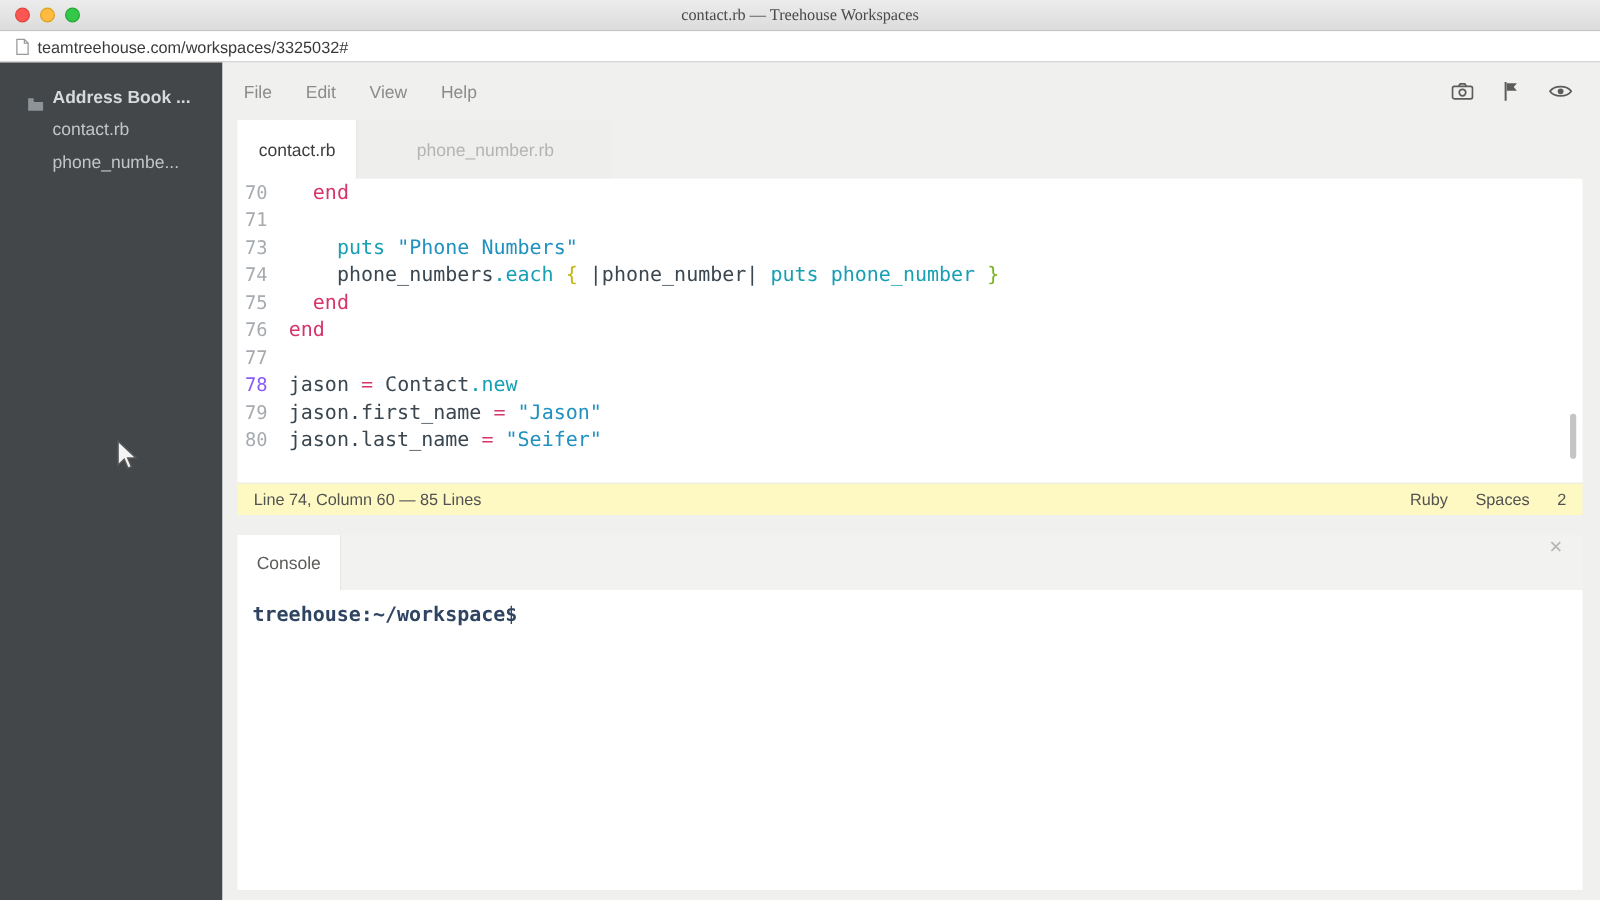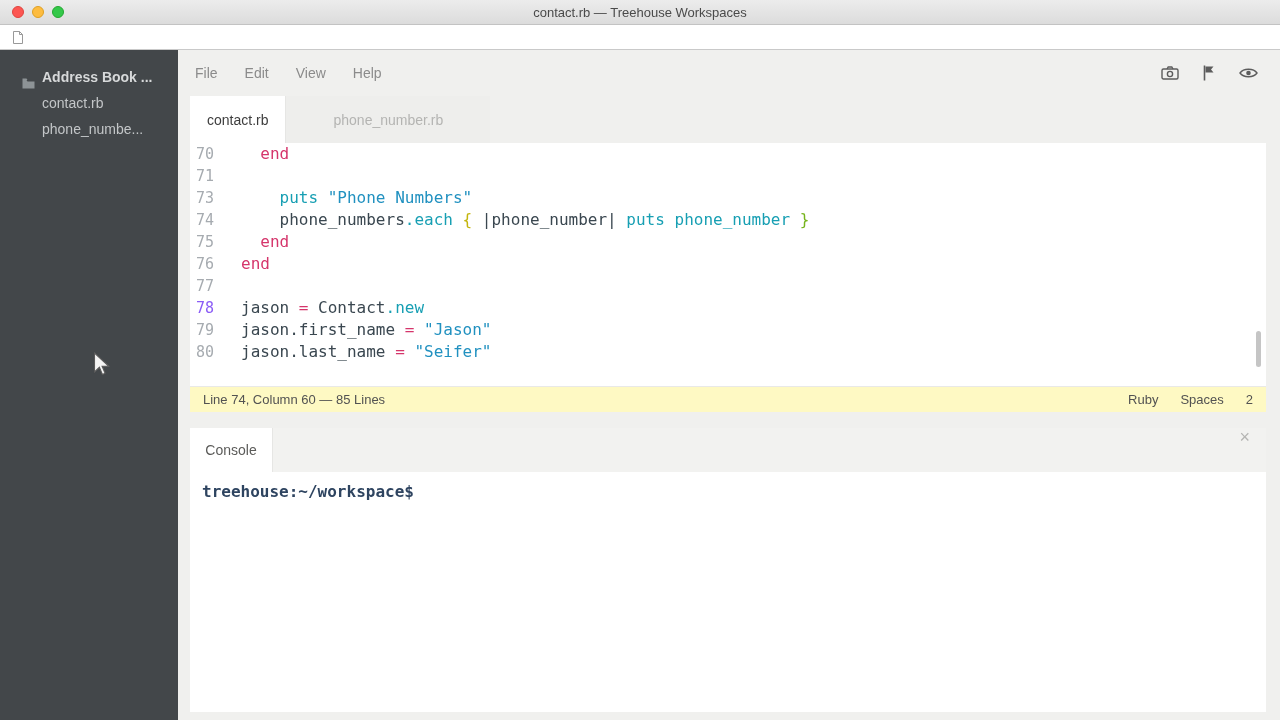--- a/index.html
+++ b/index.html
@@ -8,21 +8,21 @@
 
   
   .titlebar{position:absolute;left:0;top:0;width:1280px;height:24px;
             background:linear-gradient(#ececec,#dcdcdc);border-bottom:1px solid #c3c3c3;
             display:flex;align-items:center;}
   .traffic{display:flex;gap:8px;padding-left:12px;}
   .light{width:12px;height:12px;border-radius:50%;box-sizing:border-box;}
   .light.close{background:#fc5652;border:1px solid #e0443e;}
   .light.min{background:#fdbc40;border:1px solid #dfa023;}
   .light.zoom{background:#34c84a;border:1px solid #24a831;}
-  .win-title{position:absolute;left:0;right:0;text-align:center;font-size:13px;color:#4a4a4a;}
+  .win-title{position:absolute;left:0;right:0;text-align:center;font-size:13px;color:#4a4a4a;font-family:Liberation Serif, serif;}
 
   .urlbar{position:absolute;left:0;top:25px;width:1280px;height:25px;background:#ffffff;
           border-bottom:1px solid #c9c9c9;display:flex;align-items:center;box-sizing:border-box;}
   .page-icon{margin:0 6px 0 12px;display:flex;}
   .url-text{font-size:13px;color:#3a3a3a;}
 
   
   .sidebar{position:absolute;left:0;top:50px;width:178px;height:670px;background:#43474a;
            padding-top:14px;box-sizing:border-box;}
   .side-item{height:26px;line-height:26px;padding-left:42px;font-size:14px;color:#c3c6c8;
@@ -39,21 +39,21 @@
   .tool-icon{display:flex;align-items:center;}
 
   .tabbar{height:47px;display:flex;padding-left:12px;}
   .tab{display:flex;align-items:center;font-size:14px;box-sizing:border-box;}
   .tab.active{background:#ffffff;color:#3d3d3d;padding:0 17px;}
   .tab.inactive{background:#eeeeec;color:#b4b4b2;padding:0 47px;border-left:1px solid #e6e6e4;}
 
   .editor{position:relative;margin:0 14px 0 12px;height:243px;background:#ffffff;overflow:hidden;}
   .code-line{height:22px;line-height:22px;font-family:"DejaVu Sans Mono",monospace;font-size:16px;white-space:pre;}
   .gutter{display:inline-block;width:22px;margin-left:2px;text-align:right;font-size:15px;}
-  .code-text{margin-left:27px;}
+  .code-text{margin-left:17px;}
   .scroll-thumb{position:absolute;right:5px;top:188px;width:5px;height:36px;background:#c5c5c5;border-radius:3px;}
 
   .statusbar{margin:0 14px 0 12px;height:26px;background:#fef9c3;border-top:1px solid #e9e9e7;
              display:flex;align-items:center;font-size:13px;color:#525252;padding:0 13px;box-sizing:border-box;}
   .status-right{margin-left:auto;display:flex;align-items:center;gap:22px;}
 
   .console-panel{margin:16px 14px 0 12px;}
   .console-header{height:44px;background:#f2f2f0;display:flex;align-items:flex-start;}
   .console-tab{width:82px;height:44px;background:#ffffff;border-right:1px solid #e6e6e4;
                display:flex;align-items:center;justify-content:center;font-size:14px;color:#5b5b59;}
@@ -77,20 +77,21 @@
     <div class="win-title">contact.rb — Treehouse Workspaces</div>
   </div>
 
   <div class="urlbar">
     <span class="page-icon">
       <svg width="12" height="15" viewBox="0 0 12 15">
           <path d="M1.5 1.5 h6 l3 3 v9 h-9 z" fill="#ffffff" stroke="#999" stroke-width="1"></path>
           <path d="M7.5 1.5 v3 h3" fill="none" stroke="#999" stroke-width="1"></path>
         </svg>
     </span>
+    <span class="url-text">teamtreehouse.com/workspaces/3325032#</span>
   </div>
 
   <aside class="sidebar">
     <div class="side-item root">
       <span class="folder">
         <svg width="13" height="11" viewBox="0 0 13 11">
             <path d="M0.5 2 h4 l1 1.5 h7 v7 h-12 z M0.5 2 v-1.5 h4 l1 1.5" fill="#8d9396" stroke="none"></path>
           </svg>
       </span>
       <span>Address Book ...</span>

